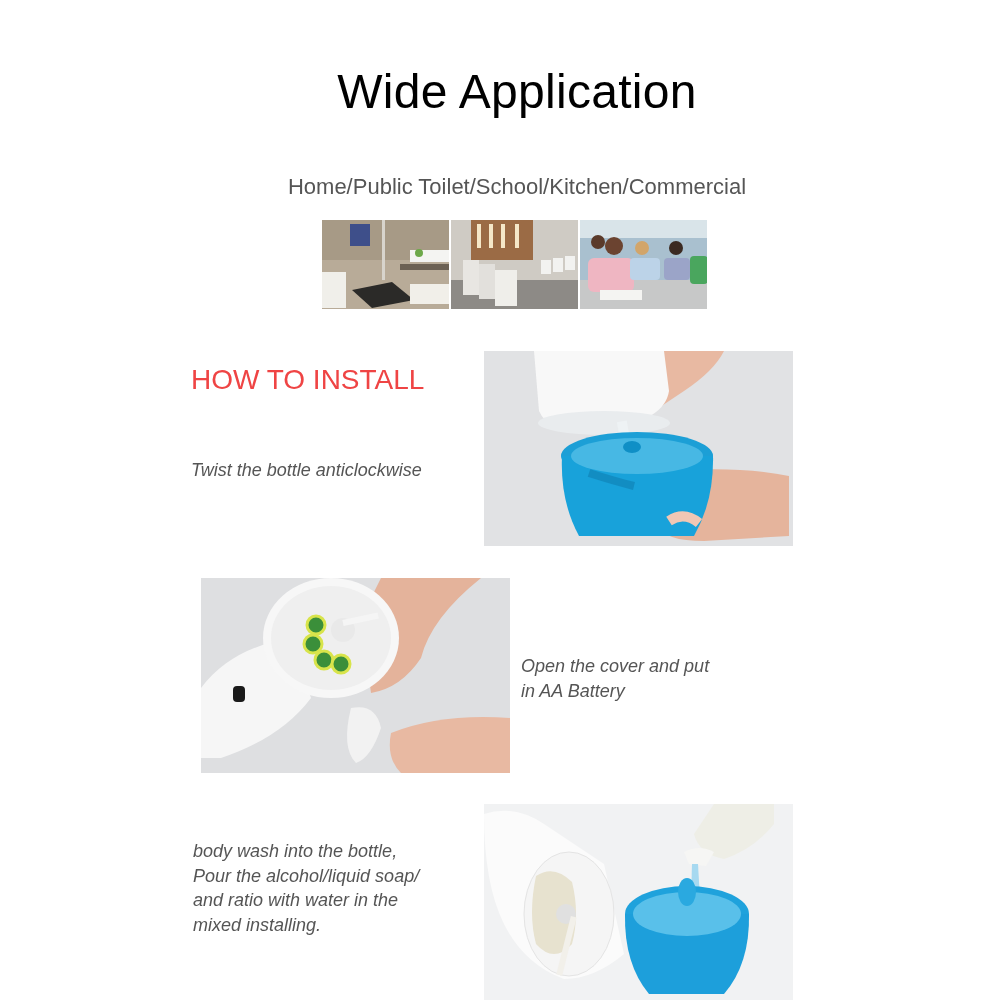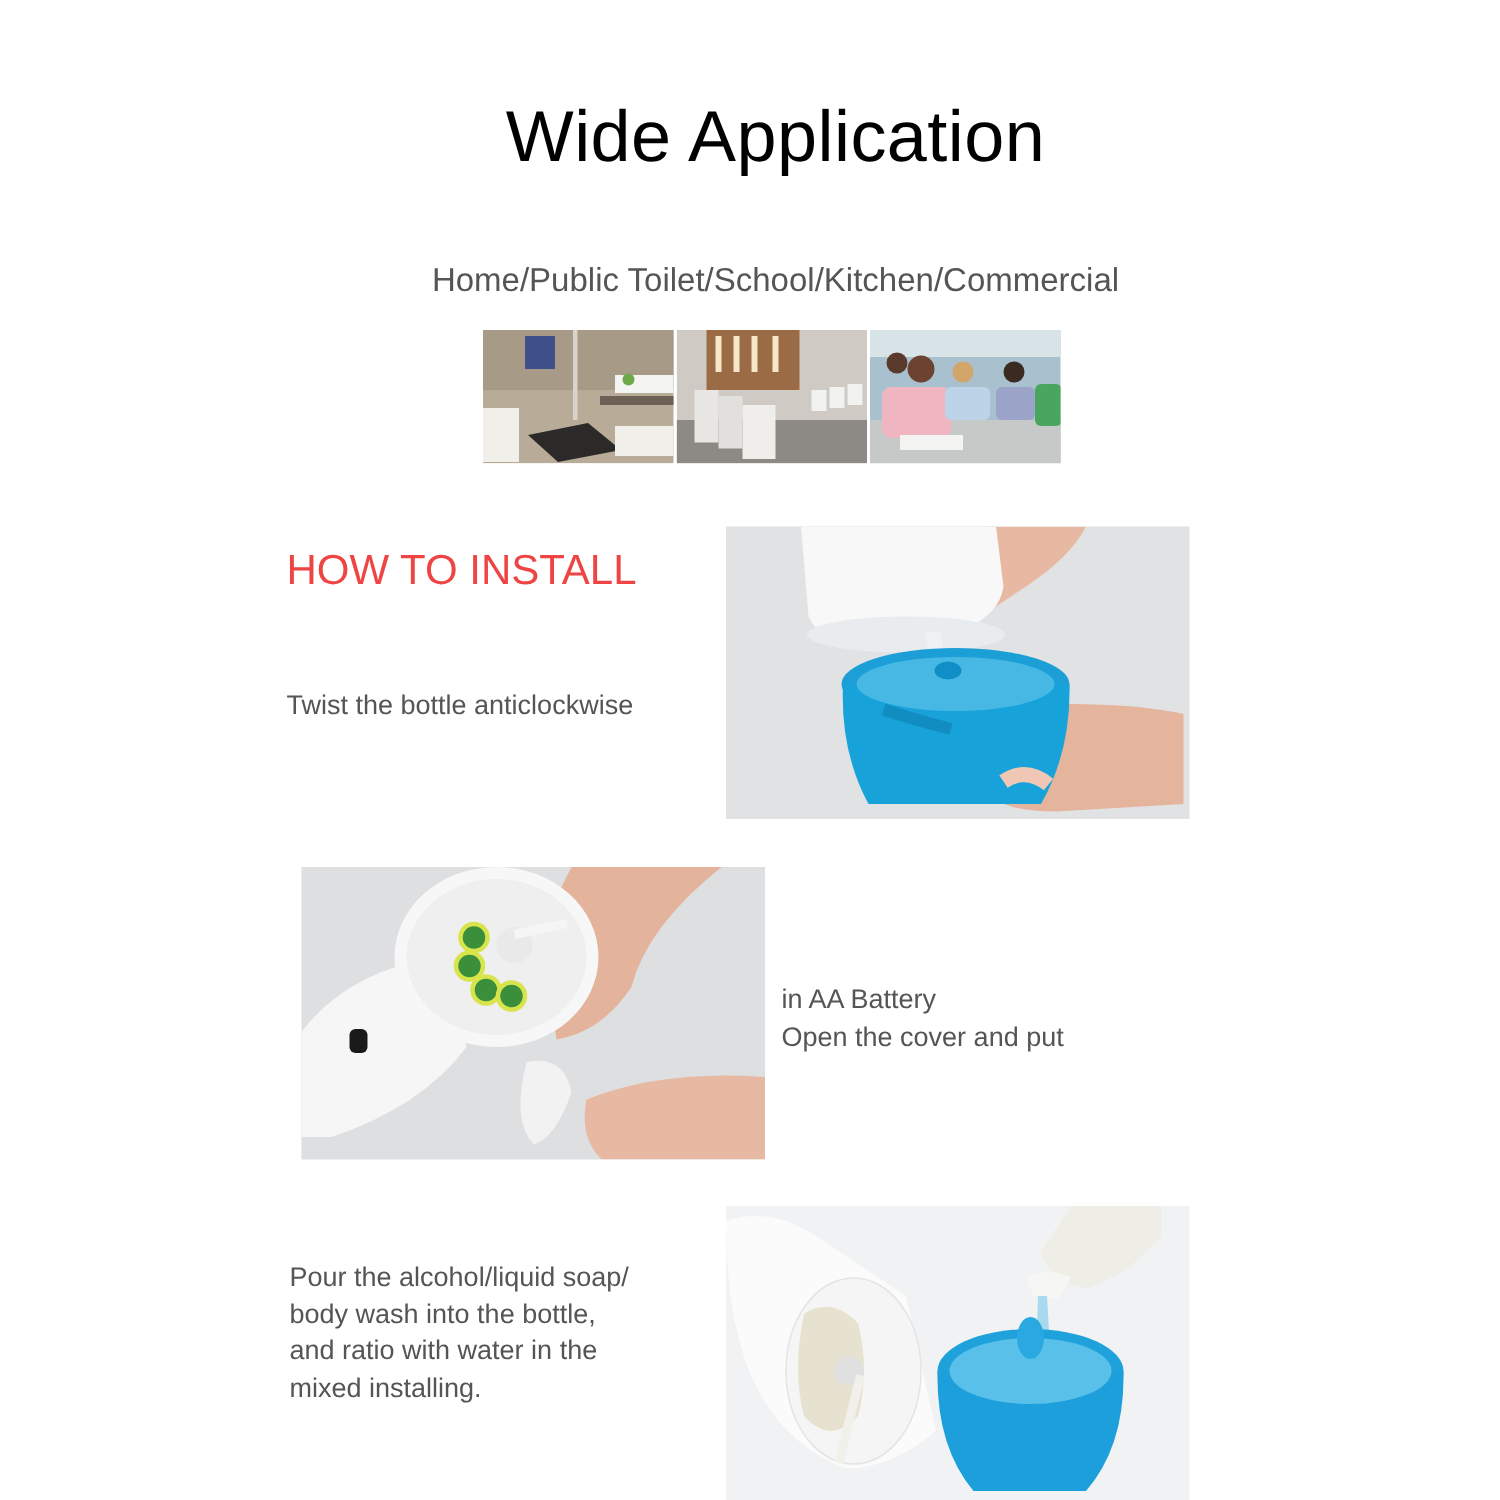--- a/index.html
+++ b/index.html
@@ -7,21 +7,21 @@
     body { position: relative; font-family: "Liberation Sans", "DejaVu Sans", sans-serif; }
     .abs { position: absolute; }
 
     .title { left: 0; width: 1034px; top: 64px; text-align: center; font-size: 48px; font-weight: 500; color: #000; letter-spacing: 0.3px; }
     .subtitle { left: 0; width: 1034px; top: 174px; text-align: center; font-size: 22px; color: #555; }
 
     .strip { left: 322px; top: 220px; width: 385px; height: 89px; display: flex; gap: 2px; }
     .thumb { flex: 1; height: 100%; position: relative; overflow: hidden; }
 
     .howto { left: 191px; top: 364px; font-size: 28px; color: #ef4444; font-weight: 500; }
-    .step-text { font-size: 18px; color: #555; line-height: 24.5px; }
+    .step-text { font-size: 18px; color: #555; line-height: 24.5px; font-style: italic; }
 
     .photo { position: absolute; overflow: hidden; background: #e2e3e5; }
   </style>
 </head>
 <body>
 
 <h1 class="abs title">Wide Application</h1>
 <div class="abs subtitle">Home/Public Toilet/School/Kitchen/Commercial</div>
 
 <div class="abs strip">
@@ -106,27 +106,27 @@
     <circle cx="123" cy="82" r="9" fill="#3b8f3a" stroke="#d8e44b" stroke-width="3"></circle>
     <circle cx="140" cy="86" r="9" fill="#3b8f3a" stroke="#d8e44b" stroke-width="3"></circle>
     <circle cx="142" cy="52" r="12" fill="#e9e9e9"></circle>
     <rect x="142" y="42" width="36" height="6" fill="#f5f5f5" transform="rotate(-12 142 45)"></rect>
     <rect x="32" y="108" width="12" height="16" rx="4" fill="#1a1a1a"></rect>
     <path d="M150,130 Q175,125 180,150 Q170,180 155,185 Q140,170 150,130 Z" fill="#f2f2f2"></path>
     <path d="M190,155 Q240,135 309,140 L309,195 L200,195 Q185,180 190,155 Z" fill="#e8b9a2"></path>
   </svg>
 </div>
 <div class="abs step-text" style="left:521px; top:654px;">
+  <div>Open the cover and put</div>
   <div>in AA Battery</div>
-  <div>Open the cover and put</div>
 </div>
 
 <div class="abs step-text" style="left:193px; top:839px;">
+  <div>body wash into the bottle,</div>
   <div>Pour the alcohol/liquid soap/</div>
-  <div>body wash into the bottle,</div>
   <div>and ratio with water in the</div>
   <div>mixed installing.</div>
 </div>
 <div class="photo" style="left:484px; top:804px; width:309px; height:196px; background:#f1f2f3;">
   <svg width="309" height="196" viewBox="0 0 309 196">
     <rect width="309" height="196" fill="#f1f2f3"></rect>
     <path d="M0,10 Q30,0 60,20 L120,60 L140,150 Q110,175 80,175 Q40,160 20,120 Q0,80 0,10 Z" fill="#fbfbfb"></path>
     <ellipse cx="85" cy="110" rx="45" ry="62" fill="#f5f5f5" stroke="#e4e4e4"></ellipse>
     <path d="M52,72 Q70,60 88,78 Q96,110 88,140 Q70,160 52,140 Q44,110 52,72 Z" fill="#e7e2cf"></path>
     <circle cx="82" cy="110" r="10" fill="#e0e0e0"></circle>

